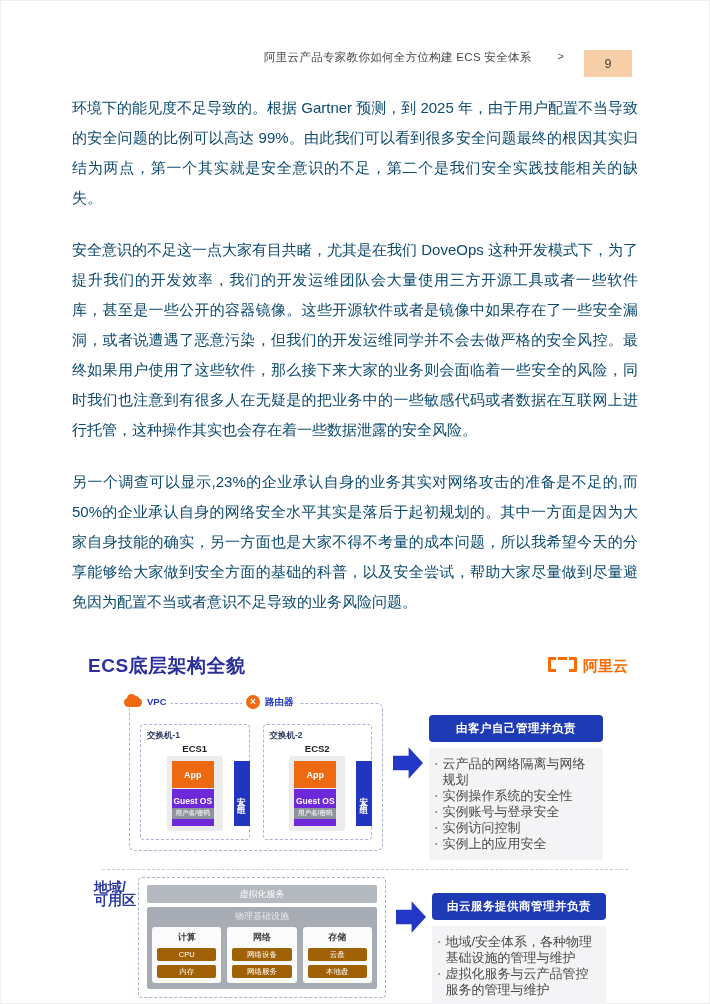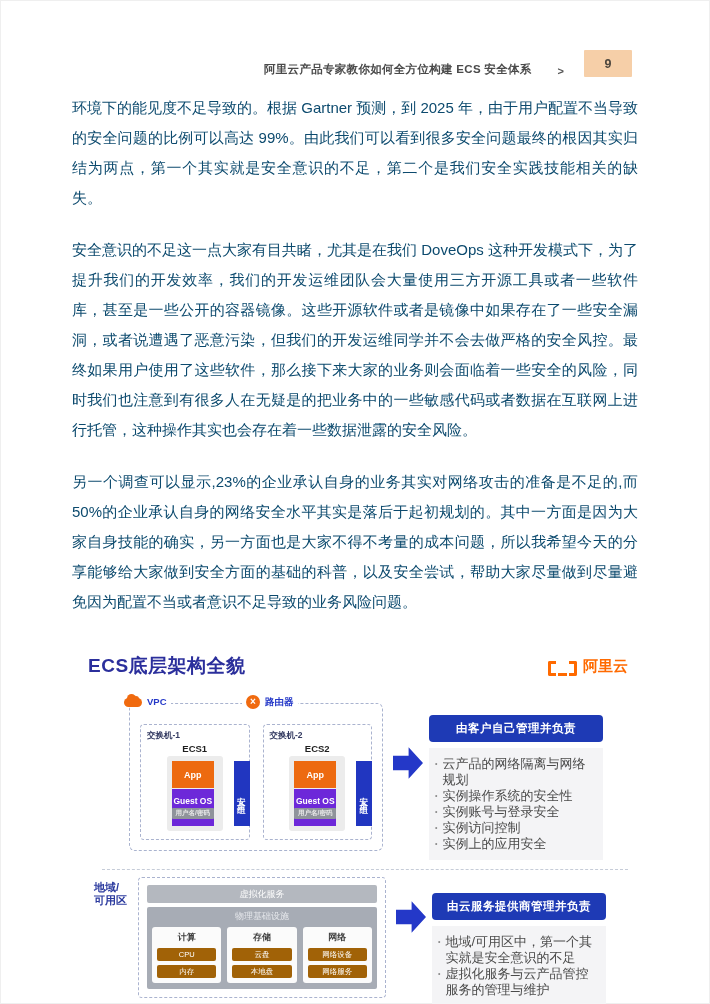--- a/index.html
+++ b/index.html
@@ -7,42 +7,42 @@
   body {
     width:710px; height:1004px; margin:0 auto; position:relative;
     background:#ffffff; overflow:hidden;
     font-family:"Liberation Sans","DejaVu Sans",sans-serif;
     box-shadow: inset 0 0 0 1px #efefef;
   }
   .page { padding:50px 72px 0 72px; }
 
   
   .hdr {
-    display:flex; align-items:flex-end; justify-content:flex-end;
-    margin-bottom:16px; padding-right:6px;font-weight:bold;
+    display:flex; align-items:flex-start; justify-content:flex-end;
+    margin-bottom:16px; padding-right:6px;
   }
   .hdr-title { font-size:11.5px; color:#4a4a4a; letter-spacing:.3px; }
   .hdr-chev { font-size:11px; color:#555; margin:0 20px 0 26px; }
   .hdr-badge {
     width:48px; height:27px; background:#f6cfa8; border-radius:1px;
     display:flex; align-items:center; justify-content:center;
     font-size:12.5px; color:#4c463d;
   }
 
   
   .para {
     font-size:15px; line-height:30px; color:#0c4a6e;
     text-align:justify; margin-bottom:22px;
   }
 
   
   .diagram { margin:36px 0 0 16px; width:540px; }
   .d-head { display:flex; align-items:center; justify-content:space-between; margin-bottom:24px; }
   .d-title { font-size:19px; font-weight:bold; color:#2b2f9c; letter-spacing:.5px; }
-  .logo { display:flex; align-items:flex-end; gap:3px; }
+  .logo { display:flex; align-items:flex-start; gap:3px; }
   .lb { width:8px; height:15px; border:3px solid #ff6a00; border-right:none; border-radius:2px 0 0 2px; }
   .ldash { width:9px; height:3px; background:#ff6a00; margin:0 -1px; }
   .rb { width:8px; height:15px; border:3px solid #ff6a00; border-left:none; border-radius:0 2px 2px 0; }
   .ltext { font-size:15px; font-weight:bold; color:#ff6a00; margin-left:3px; }
 
   .d-row { display:flex; align-items:flex-start; }
   .d-row.top { padding-left:41px; }
   .d-row.bottom { padding-left:0; }
 
   
@@ -114,21 +114,21 @@
     font-size:13px; color:#4a4a4a; line-height:16px; display:flex; gap:5px;
   }
   .panel-list li::before { content:"•"; color:#8a8a8a; font-size:7px; line-height:16px; }
 
   
   .divider { border-top:1px dashed #c6ccd8; margin:9px 0 7px 14px; }
 
   
   .region-wrap { display:flex; padding-left:6px; }
   .region-label {
-    width:44px; font-size:11px; font-weight:bold; color:#2b3a9e;
+    width:44px; font-size:14px; font-weight:bold; color:#2b3a9e;
     line-height:13px; padding-top:4px;
   }
   .region-outer {
     width:248px; border:1px dashed #aab3cf; border-radius:4px;
     padding:7px 8px 8px 8px; background:#fff;
   }
   .virt-bar {
     height:18px; background:#b4b8bf; color:#fdfdfd; font-size:9px;
     display:flex; align-items:center; justify-content:center; border-radius:2px; margin-bottom:4px;
   }
@@ -254,41 +254,41 @@
           <div class="virt-bar">虚拟化服务</div>
           <div class="phys">
             <div class="phys-title">物理基础设施</div>
             <div class="cols">
               <div class="col">
                 <div class="col-title">计算</div>
                 <div class="pill">CPU</div>
                 <div class="pill">内存</div>
               </div>
               <div class="col">
+                <div class="col-title">网络</div>
+                <div class="pill">网络设备</div>
+                <div class="pill">网络服务</div>
+              </div>
+              <div class="col">
                 <div class="col-title">存储</div>
                 <div class="pill">云盘</div>
                 <div class="pill">本地盘</div>
               </div>
-              <div class="col">
-                <div class="col-title">网络</div>
-                <div class="pill">网络设备</div>
-                <div class="pill">网络服务</div>
-              </div>
             </div>
           </div>
         </div>
       </div>
 
       <div class="arrow a-bot"></div>
 
       <div class="panel p-bot">
         <div class="panel-head">由云服务提供商管理并负责</div>
         <ul class="panel-list">
           <li>
-              <span>地域/可用区中，第一个其实就是安全意识的不足</span>
+              <span>地域/安全体系，各种物理基础设施的管理与维护</span>
             </li>
           <li>
               <span>虚拟化服务与云产品管控服务的管理与维护</span>
             </li>
         </ul>
       </div>
     </div>
   </section>
 
 </div>

